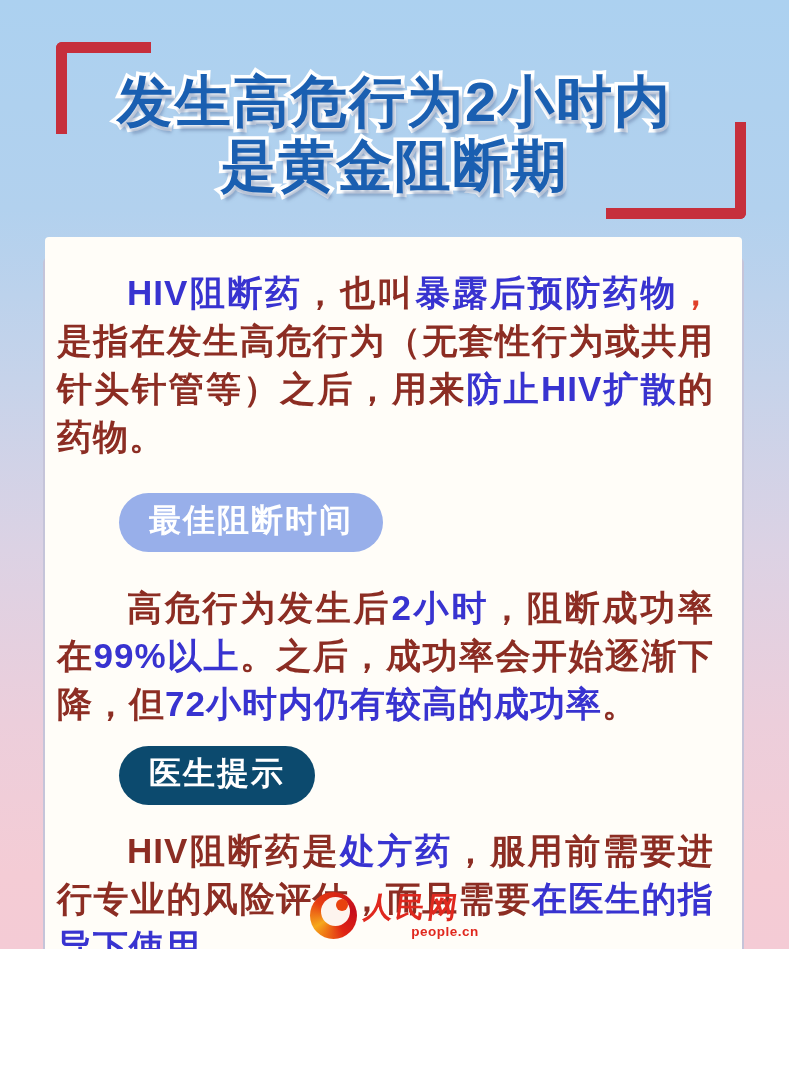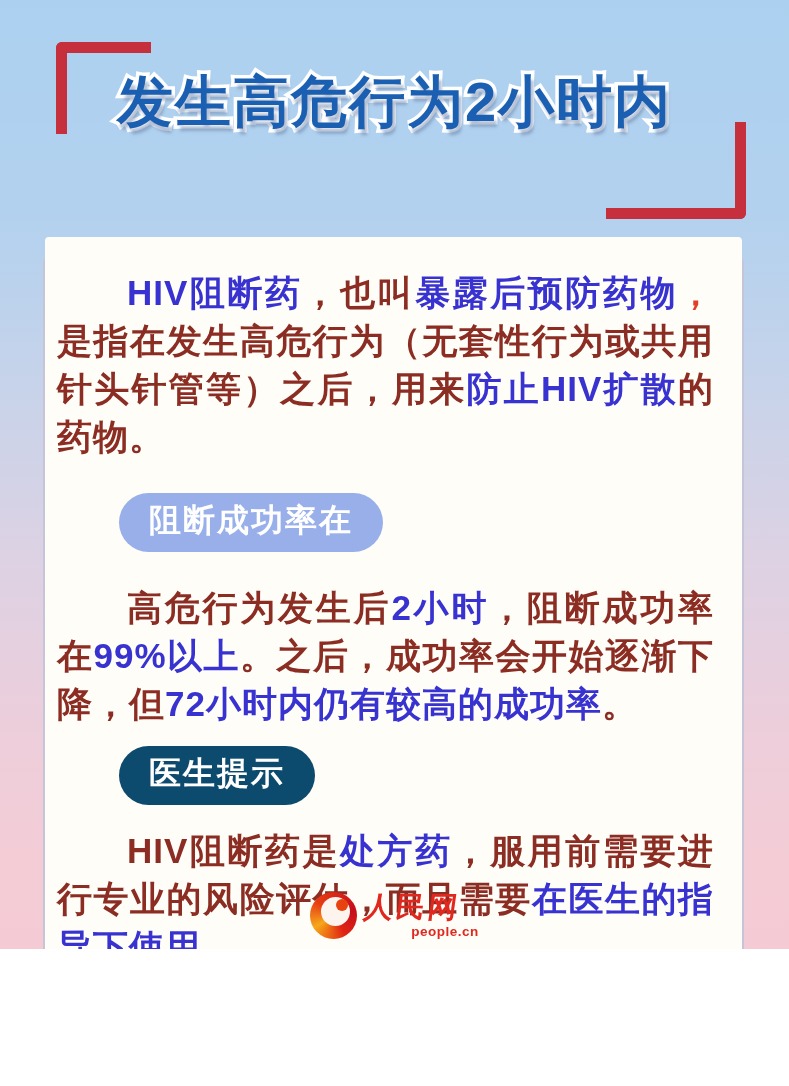--- a/index.html
+++ b/index.html
@@ -111,27 +111,28 @@
 </head>
 <body>
 
 <div class="poster">
 
   <div class="bracket tl"></div>
   <div class="bracket br"></div>
 
   <h1 class="title" style="color: rgb(26, 95, 177);">
     <span class="line">发生高危行为2小时内</span>
+    <span class="line">是黄金阻断期</span>
   </h1>
 
   <div class="card">
 
     <p class="para p1"><span style="color: rgb(56, 51, 208);">HIV阻断药</span><span style="color: rgb(140, 45, 35);">，也叫</span><span style="color: rgb(56, 51, 208);">暴露后预防药物</span><span style="color: rgb(224, 64, 42);">，</span><span style="color: rgb(140, 45, 35);">是指在发生高危行为（无套性行为或共用针头针管等）之后，用来</span><span style="color: rgb(56, 51, 208);">防止HIV扩散</span><span style="color: rgb(140, 45, 35);">的药物。</span></p>
 
-    <div class="badge b1" style="background: rgb(152, 175, 234);">阻断成功率在</div>
+    <div class="badge b1" style="background: rgb(152, 175, 234);">最佳阻断时间</div>
 
     <p class="para p2"><span style="color: rgb(140, 45, 35);">高危行为发生后</span><span style="color: rgb(56, 51, 208);">2小时</span><span style="color: rgb(140, 45, 35);">，阻断成功率在</span><span style="color: rgb(56, 51, 208);">99%以上</span><span style="color: rgb(140, 45, 35);">。之后，成功率会开始逐渐下降，但</span><span style="color: rgb(56, 51, 208);">72小时内仍有较高的成功率</span><span style="color: rgb(140, 45, 35);">。</span></p>
 
     <div class="badge b2" style="background: #0c4a6e;">医生提示</div>
 
     <p class="para p3"><span style="color: rgb(140, 45, 35);">HIV阻断药是</span><span style="color: rgb(56, 51, 208);">处方药</span><span style="color: rgb(140, 45, 35);">，服用前需要进行专业的风险评估，而且需要</span><span style="color: rgb(56, 51, 208);">在医生的指导下使用</span><span style="color: rgb(140, 45, 35);">。</span></p>
 
   </div>
 
   <div class="footer">

